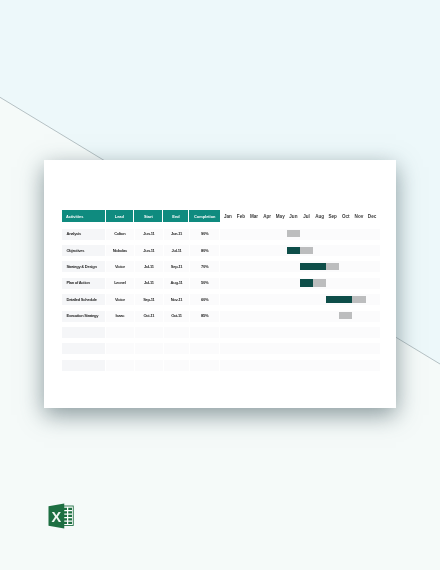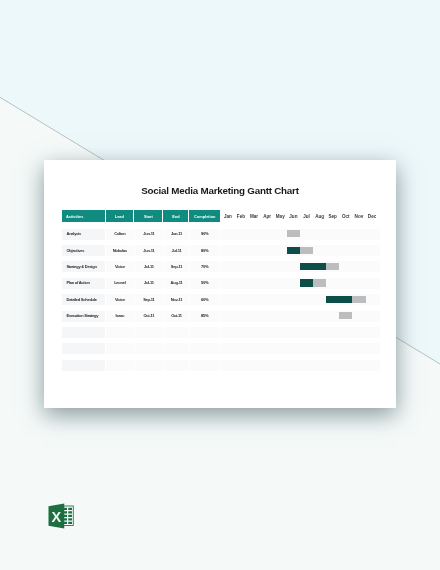--- a/index.html
+++ b/index.html
@@ -46,21 +46,20 @@
 
 <div id="stage">
 
   <svg class="deco" width="440" height="570" viewBox="0 0 440 570" style="left:0;top:0">
     <polygon points="0,97.3 440,364 440,570 0,570" fill="#f5faf9"></polygon>
     <line x1="0" y1="97.3" x2="440" y2="364" stroke="#aebabd" stroke-width="0.9"></line>
   </svg>
 
   <div class="card">
 
-    <div class="title">Social Media Marketing Gantt Chart</div>
 
     <div class="tbl">
       <div class="thead">
           <div class="th" style="flex: 0 0 43.5px;">Activities</div>
           <div class="th" style="flex: 0 0 28.7px;">Lead</div>
           <div class="th" style="flex: 0 0 29.3px;">Start</div>
           <div class="th" style="flex: 0 0 26px;">End</div>
           <div class="th last" style="flex: 0 0 30.5px;">Completion</div>
           <div class="gantt" style="display: flex;">
             <div class="mhc" style="flex: 0 0 13.12px; margin-left: 1.3px;">Jan</div>

